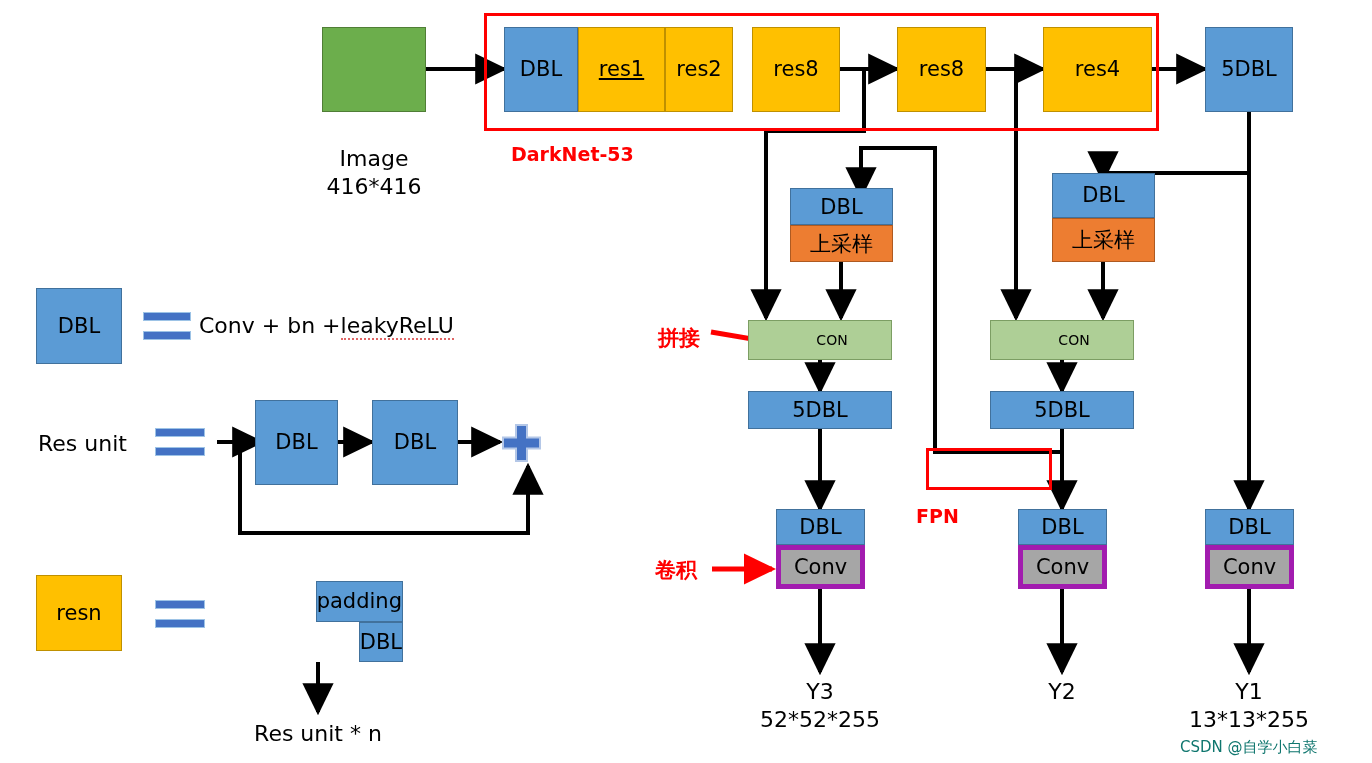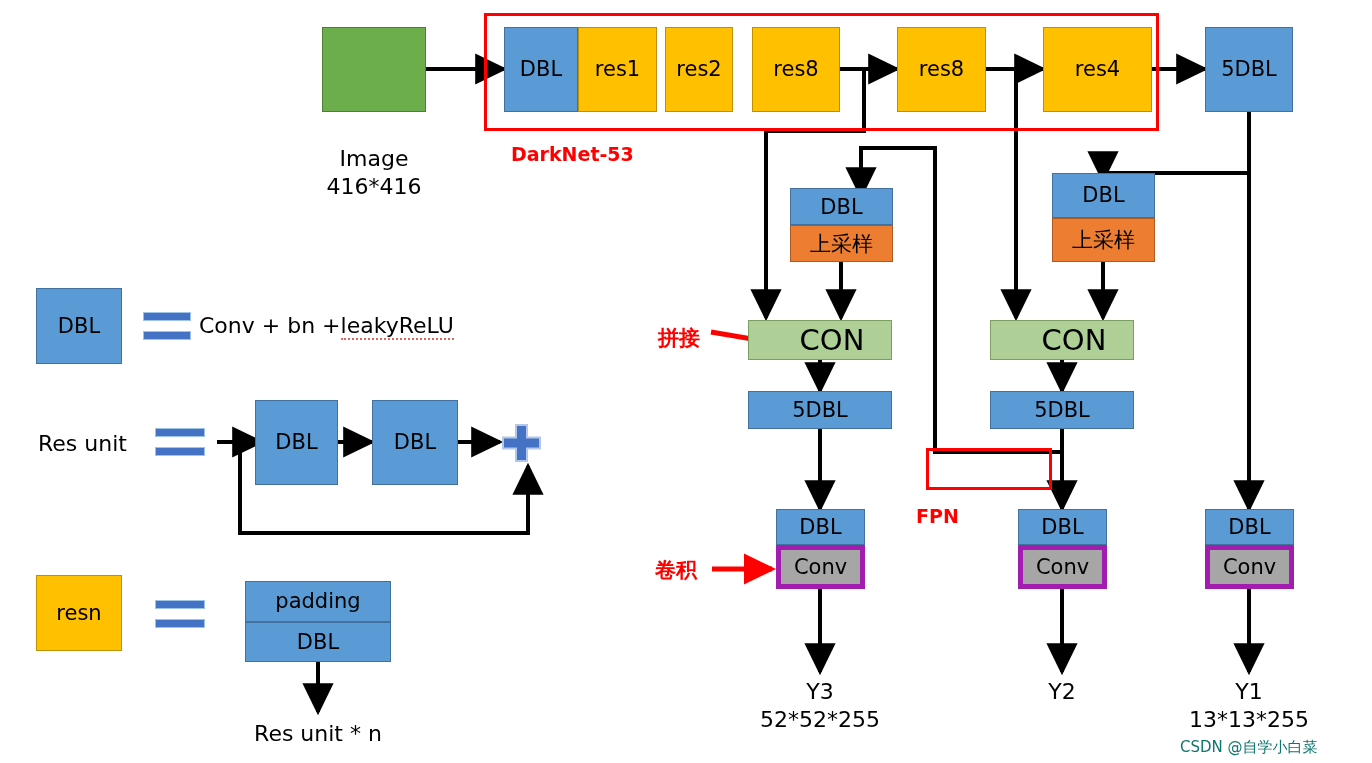--- a/index.html
+++ b/index.html
@@ -6,21 +6,21 @@
   body{width:1372px;height:763px;position:relative;overflow:hidden;
        font-family:"DejaVu Sans","Liberation Sans",sans-serif;color:#000;}
   #stage{position:absolute;left:0;top:0;width:1372px;height:763px;}
   svg#wires{position:absolute;left:0;top:0;width:1372px;height:763px;pointer-events:none;}
 
   .box{position:absolute;box-sizing:border-box;display:flex;align-items:center;
        justify-content:center;border:1px solid #7a5c00;font-size:21px;line-height:1;}
   .blue{background:#5B9BD5;border:1px solid #41719C;color:#000;}
   .amber{background:#FFC000;border:1px solid #BF9000;color:#000;}
   .green-img{background:#6CAE4C;border:1px solid #507E36;}
-  .con{background:#AECF96;border:1px solid #7C9E63;font-size:29px;padding-left:24px;}
+  .con{background:#AECF96;border:1px solid #7C9E63;font-size:14px;padding-left:24px;}
   .orange{background:#ED7D31;border:1px solid #AE5A21;}
   .grey{background:#A6A6A6;border:5px solid #a21caf;}
   .stack{position:absolute;box-sizing:border-box;display:flex;flex-direction:column;}
   .stack > div{flex:1;display:flex;align-items:center;justify-content:center;
                font-size:21px;box-sizing:border-box;}
 
   .lbl{position:absolute;font-size:22px;line-height:1.25;text-align:center;color:#000;
        white-space:nowrap;}
   .red-lbl{position:absolute;color:#FF0000;font-weight:bold;font-size:19px;white-space:nowrap;}
   .red-lbl.cn{font-size:21px;}
@@ -102,21 +102,21 @@
   <div class="redbox" style="left:484px;top:13px;width:675px;height:118px;"></div>
   <div class="red-lbl" style="left:511px;top:143px;">DarkNet-53</div>
 
   <div class="box green-img" style="left:322px;top:27px;width:104px;height:85px;"></div>
   <div class="lbl" style="left:302px;top:145px;width:144px;">
     <div>Image</div>
     <div>416*416</div>
   </div>
 
   <div class="box blue" style="left:504px;top:27px;width:74px;height:85px;">DBL</div>
-  <div class="box amber" style="left:578px;top:27px;width:79px;height:85px;">res1</div>
+  <div class="box amber" style="left:578px;top:27px;width:87px;height:85px;text-decoration:underline;">res1</div>
   <div class="box amber" style="left:665px;top:27px;width:68px;height:85px;">res2</div>
   <div class="box amber" style="left:752px;top:27px;width:88px;height:85px;">res8</div>
   <div class="box amber" style="left:897px;top:27px;width:89px;height:85px;">res8</div>
   <div class="box amber" style="left:1043px;top:27px;width:109px;height:85px;">res4</div>
   <div class="box blue" style="left:1205px;top:27px;width:88px;height:85px;">5DBL</div>
 
   <div class="stack" style="left:790px;top:188px;width:103px;height:74px;">
     <div class="blue">DBL</div>
     <div class="orange">上采样</div>
   </div>
@@ -184,21 +184,21 @@
     <svg viewBox="0 0 39 38" width="39" height="38" aria-hidden="true">
       <path d="M14,1 H25 V13.5 H38 V24.5 H25 V37 H14 V24.5 H1 V13.5 H14 Z" fill="#4472C4" stroke="#B4C7E7" stroke-width="2"></path>
     </svg>
   </div>
 
   <div class="box amber" style="left:36px;top:575px;width:86px;height:76px;">resn</div>
   <div class="eqicon" style="left:155px;top:600px;width:50px;height:28px;">
     <i></i>
       <i></i>
   </div>
-  <div class="stack" style="left:245px;top:581px;width:146px;height:81px;">
+  <div class="stack" style="left:245px;top:581px;width:158px;height:81px;align-items:flex-end;">
     <div class="blue">padding</div>
     <div class="blue">DBL</div>
   </div>
   <div class="lbl" style="left:238px;top:720px;width:160px;">Res unit * n</div>
 
   <div class="watermark" style="left:1180px;top:738px;">CSDN @自学小白菜</div>
 
 </div>
 
 </body></html>

